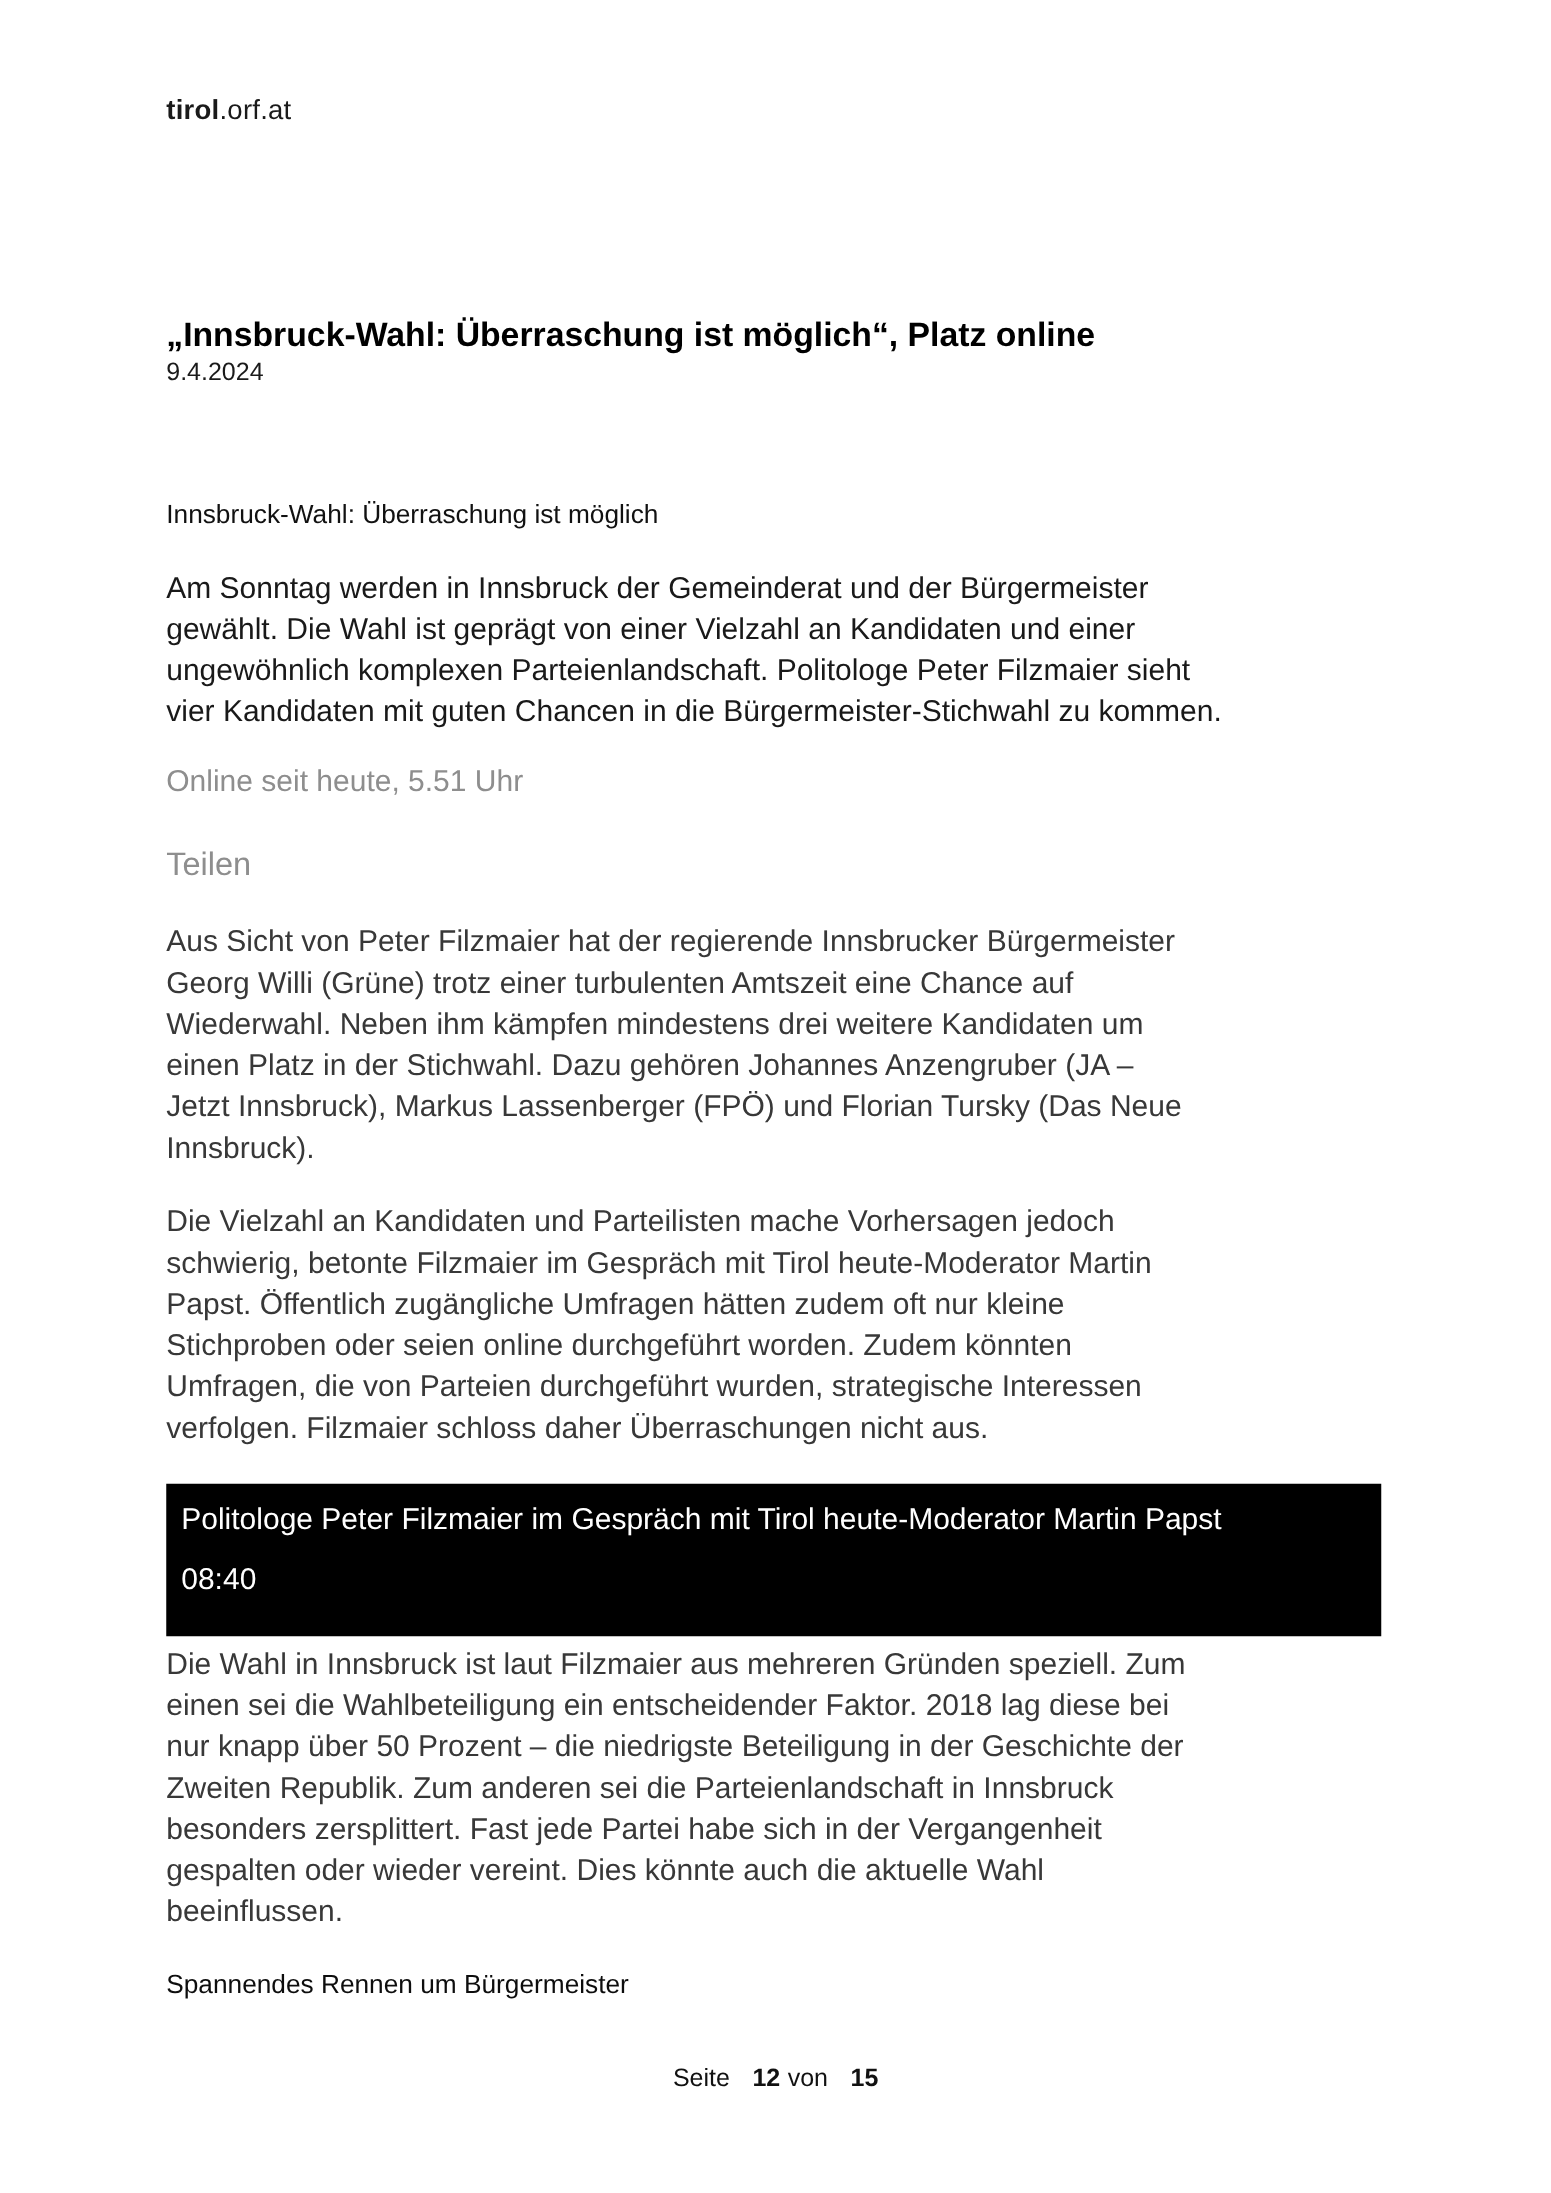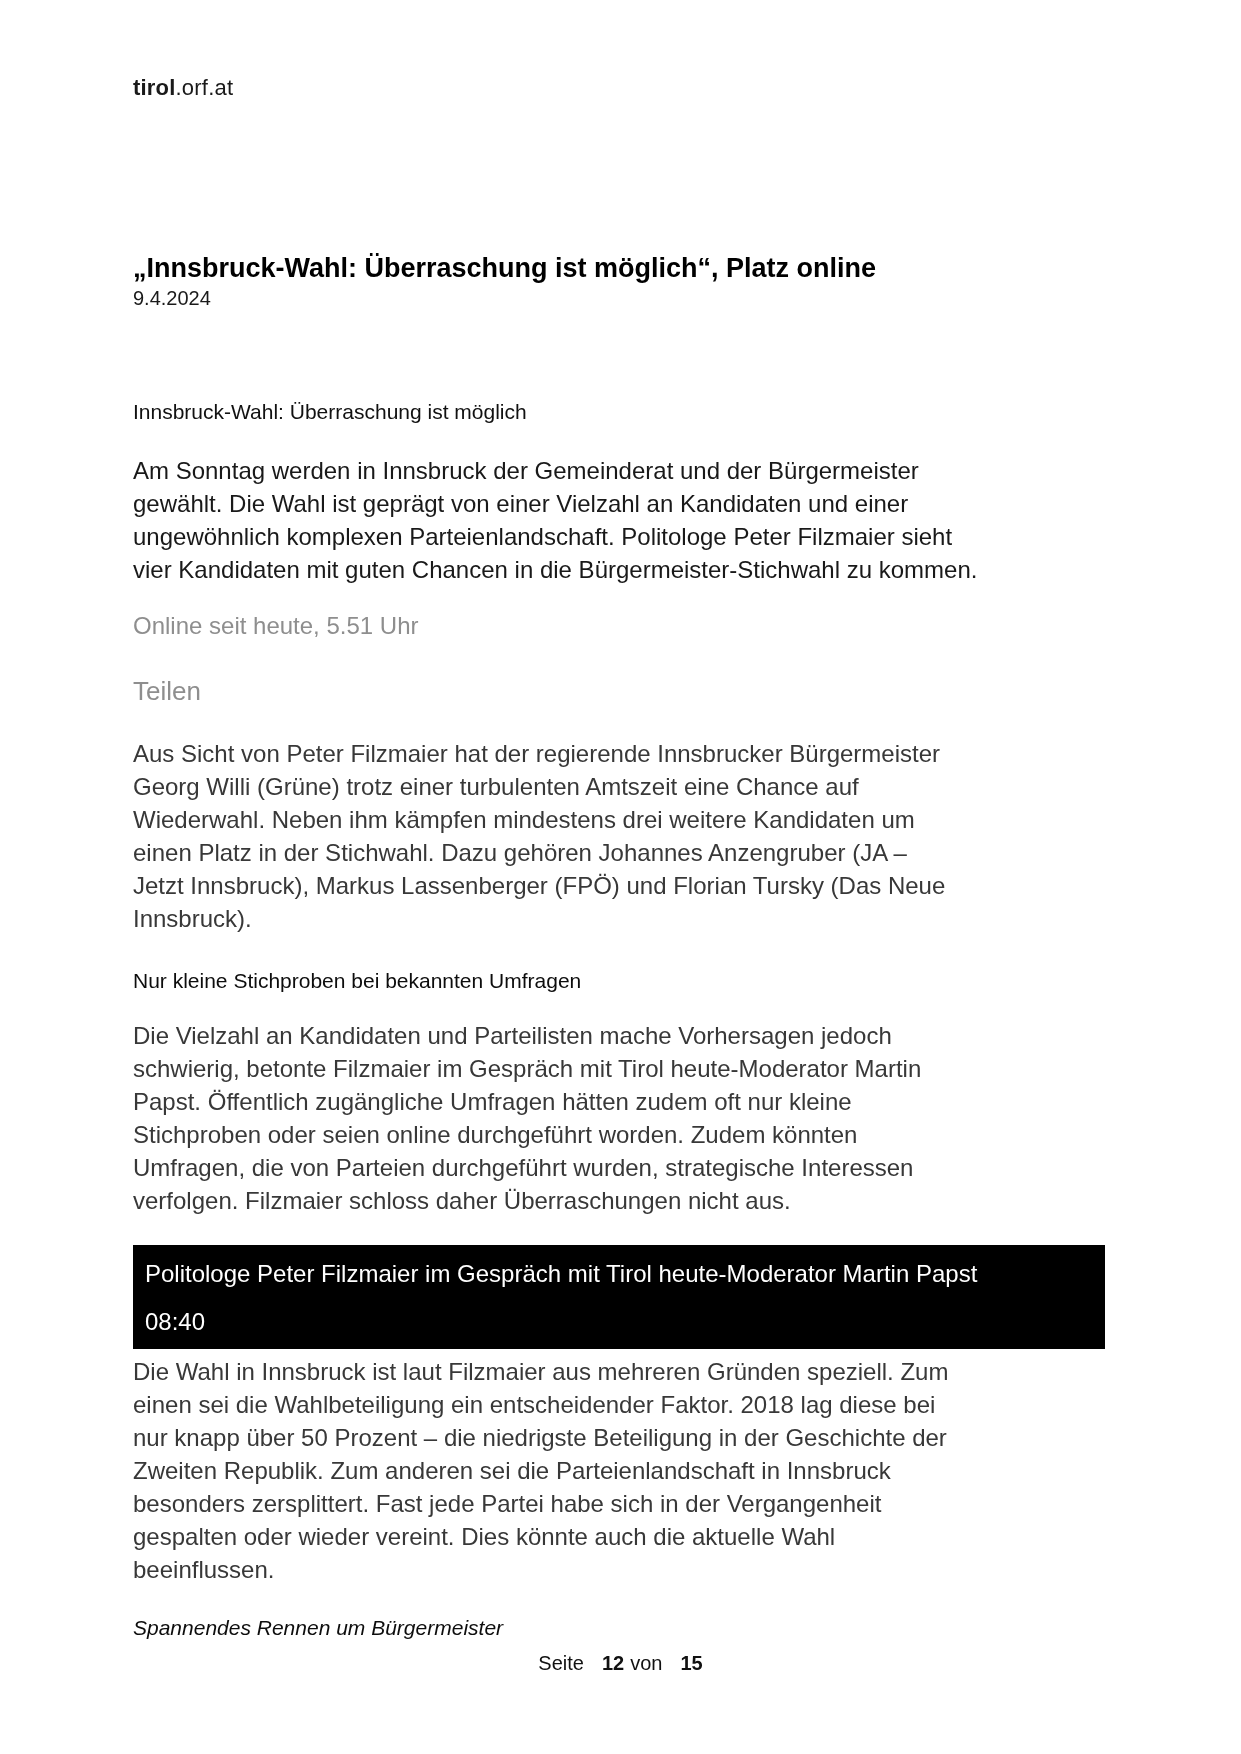--- a/index.html
+++ b/index.html
@@ -62,28 +62,28 @@
     color: #383838;
   }
   .p1 { margin-top: 30px; }
   .p2 { margin-top: 26px; }
   .p3 { margin-top: 6px; }
   .subhead {
     font-size: 21px;
     color: #0d0d0d;
   }
   .sh1 { margin-top: 34px; }
-  .sh2 { margin-top: 30px; font-style: italic; }
+  .sh2 { margin-top: 30px; }
   .video-box {
     margin-top: 28px;
     width: 972px;
     box-sizing: border-box;
     background: #000000;
     color: #ffffff;
-    padding: 5px 12px 3px 12px;
+    padding: 5px 12px 21px 12px;
   }
   .video-caption {
     max-width: 835px;
     font-size: 24px;
     line-height: 48px;
   }
   .video-duration {
     font-size: 24px;
     line-height: 48px;
   }
@@ -116,21 +116,20 @@
     <div class="kicker">Innsbruck-Wahl: Überraschung ist möglich</div>
 
     <div class="lead">Am Sonntag werden in Innsbruck der Gemeinderat und der Bürgermeister gewählt. Die Wahl ist geprägt von einer Vielzahl an Kandidaten und einer ungewöhnlich komplexen Parteienlandschaft. Politologe Peter Filzmaier sieht vier Kandidaten mit guten Chancen in die Bürgermeister-Stichwahl zu kommen.</div>
 
     <div class="online-since">Online seit heute, 5.51 Uhr</div>
 
     <div class="share">Teilen</div>
 
     <p class="body-p p1">Aus Sicht von Peter Filzmaier hat der regierende Innsbrucker Bürgermeister Georg Willi (Grüne) trotz einer turbulenten Amtszeit eine Chance auf Wiederwahl. Neben ihm kämpfen mindestens drei weitere Kandidaten um einen Platz in der Stichwahl. Dazu gehören Johannes Anzengruber (JA – Jetzt Innsbruck), Markus Lassenberger (FPÖ) und Florian Tursky (Das Neue Innsbruck).</p>
 
-    <div class="subhead sh1">Nur kleine Stichproben bei bekannten Umfragen</div>
 
     <p class="body-p p2">Die Vielzahl an Kandidaten und Parteilisten mache Vorhersagen jedoch schwierig, betonte Filzmaier im Gespräch mit Tirol heute-Moderator Martin Papst. Öffentlich zugängliche Umfragen hätten zudem oft nur kleine Stichproben oder seien online durchgeführt worden. Zudem könnten Umfragen, die von Parteien durchgeführt wurden, strategische Interessen verfolgen. Filzmaier schloss daher Überraschungen nicht aus.</p>
 
     <div class="video-box">
       <div class="video-caption">Politologe Peter Filzmaier im Gespräch mit Tirol heute-Moderator Martin Papst</div>
       <div class="video-duration">08:40</div>
     </div>
 
     <p class="body-p p3">Die Wahl in Innsbruck ist laut Filzmaier aus mehreren Gründen speziell. Zum einen sei die Wahlbeteiligung ein entscheidender Faktor. 2018 lag diese bei nur knapp über 50 Prozent – die niedrigste Beteiligung in der Geschichte der Zweiten Republik. Zum anderen sei die Parteienlandschaft in Innsbruck besonders zersplittert. Fast jede Partei habe sich in der Vergangenheit gespalten oder wieder vereint. Dies könnte auch die aktuelle Wahl beeinflussen.</p>
 

